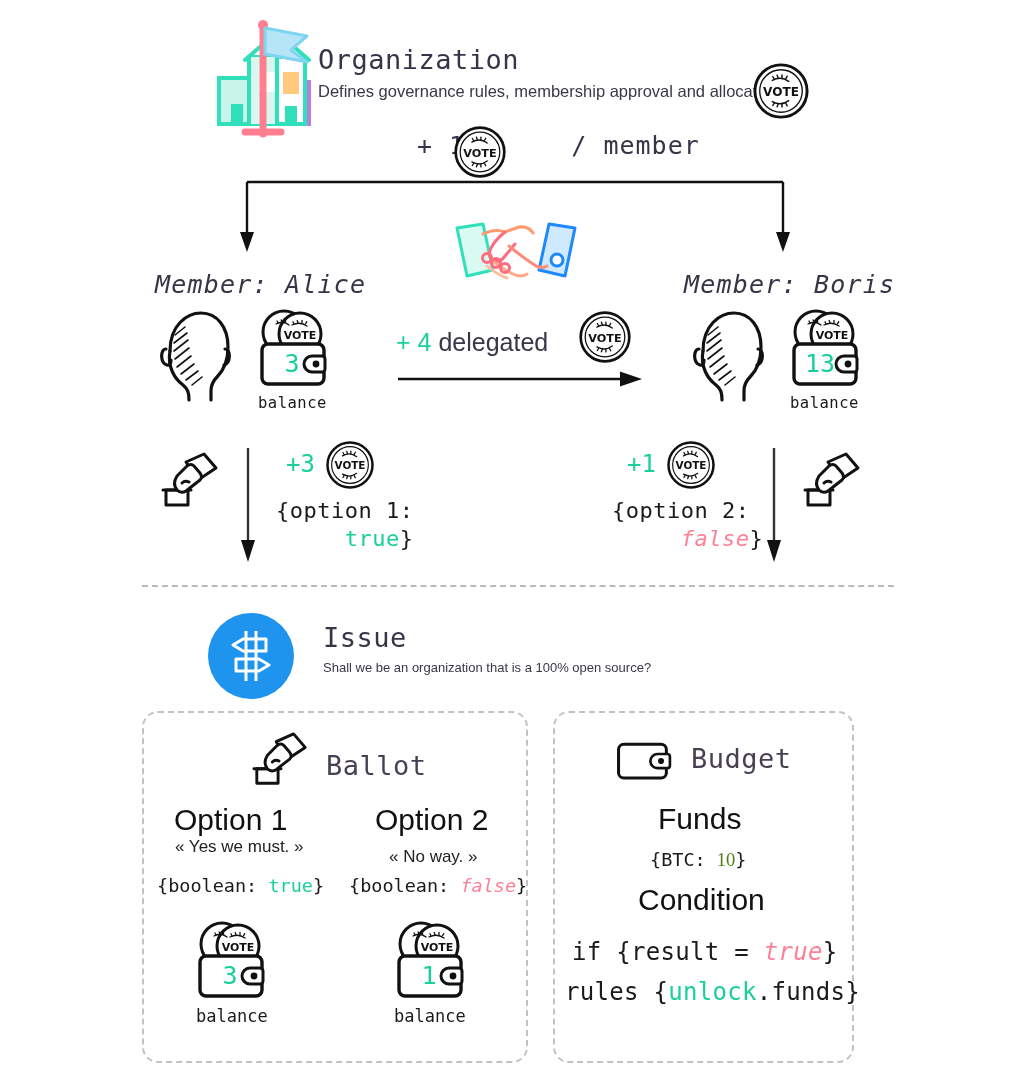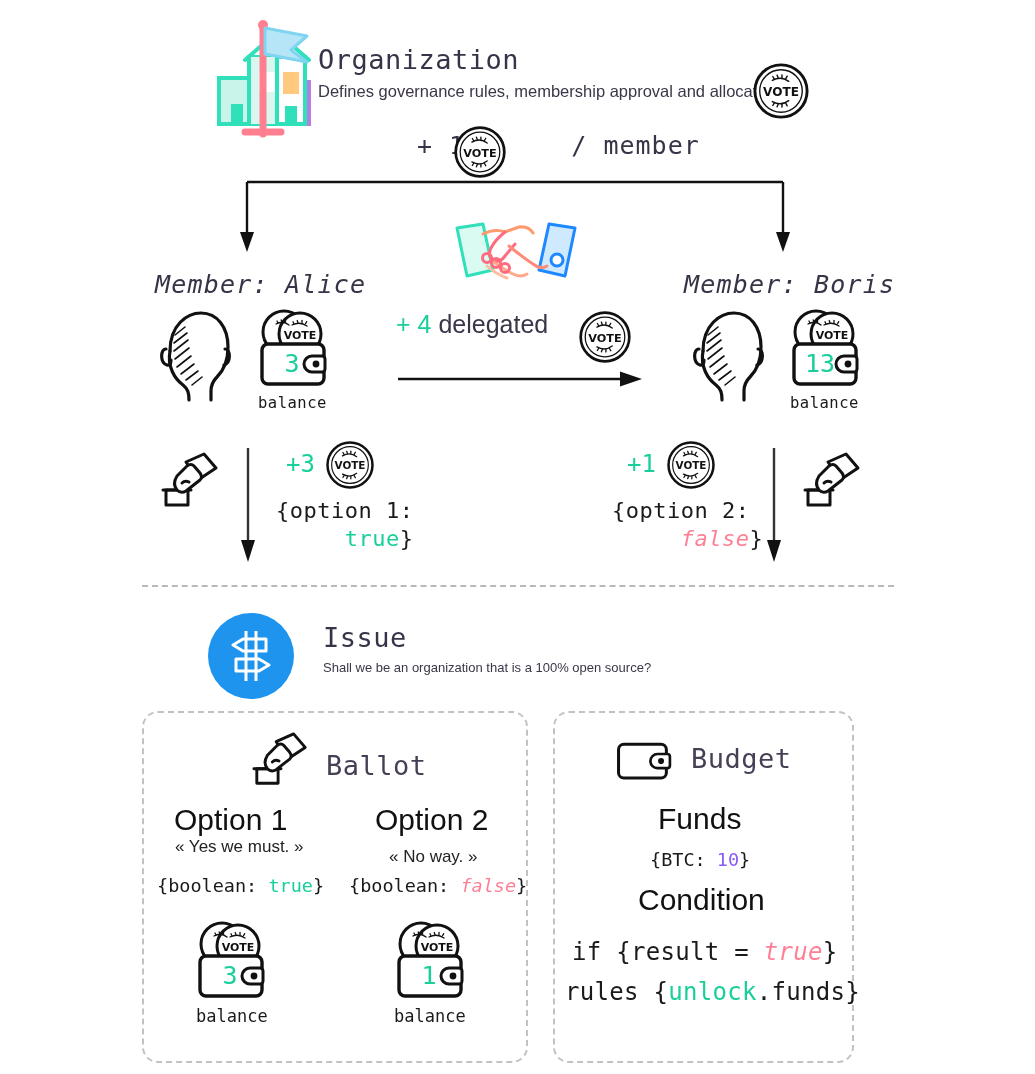--- a/index.html
+++ b/index.html
@@ -22,21 +22,21 @@
   #org-alloc{left:386px;top:131px;font-size:25px;color:#393348;letter-spacing:1px;white-space:nowrap;margin-left:31px;}
 
   
   .member-name{font-size:25px;color:#393348;letter-spacing:1.2px;white-space:nowrap;font-style:italic;}
   #alice-name{left:155px;top:270px;}
   #boris-name{left:684px;top:270px;}
   .bal-label{font-size:15.5px;color:#1a1a1a;letter-spacing:.5px;}
   #alice-bal-label{left:258px;top:394px;}
   #boris-bal-label{left:790px;top:394px;}
 
-  #deleg-text{left:396px;top:310px;font-size:25px;white-space:nowrap;}
+  #deleg-text{left:396px;top:328px;font-size:25px;white-space:nowrap;}
   #deleg-text .g{color:#19cf9b;}
   #deleg-text .d{color:#3b3548;}
 
   .vote-line{font-size:24px;color:#19cf9b;white-space:nowrap;}
   #a-plus3{left:286px;top:450px;}
   #b-plus1{left:627px;top:450px;}
 
   .opt-code{font-size:22px;color:#1a1a1a;line-height:28px;white-space:pre;letter-spacing:.5px;}
   #a-opt{left:276px;top:497px;text-align:left;}
   #b-opt{left:612px;top:497px;text-align:left;}
@@ -66,21 +66,21 @@
   #o1-quote{left:175px;top:825px;margin-top:12px;}
   #o2-quote{left:389px;top:847px;}
   .bool{font-size:18.5px;color:#1a1a1a;white-space:nowrap;}
   #o1-bool{left:157px;top:875px;}
   #o2-bool{left:349px;top:875px;}
   #o1-bal-label{left:196px;top:1006px;font-size:17px;color:#1a1a1a;}
   #o2-bal-label{left:394px;top:1006px;font-size:17px;color:#1a1a1a;}
 
   #funds-head{left:658px;top:802px;font-size:30px;color:#111;}
   #funds-val{left:650px;top:849px;font-size:18.5px;color:#1a1a1a;white-space:nowrap;}
-  #funds-val .num{color:#8b5cf6;}
+  #funds-val .num{color:#4d7c0f;font-family:Liberation Serif, serif;}
   #cond-head{left:638px;top:883px;font-size:30px;color:#111;}
   #cond1{left:572px;top:938px;font-size:24px;color:#1a1a1a;white-space:nowrap;letter-spacing:.3px;}
   #cond2{left:565px;top:978px;font-size:24px;color:#1a1a1a;white-space:nowrap;letter-spacing:.3px;}
   .wallet-num{fill:#19cf9b;font-family:"DejaVu Sans Mono",monospace;}
 </style>
 </head>
 <body>
 
 <svg class="abs" style="left:183px;top:12px;" width="130" height="130" viewBox="0 0 130 130">
   <g fill="none" stroke-width="4">

